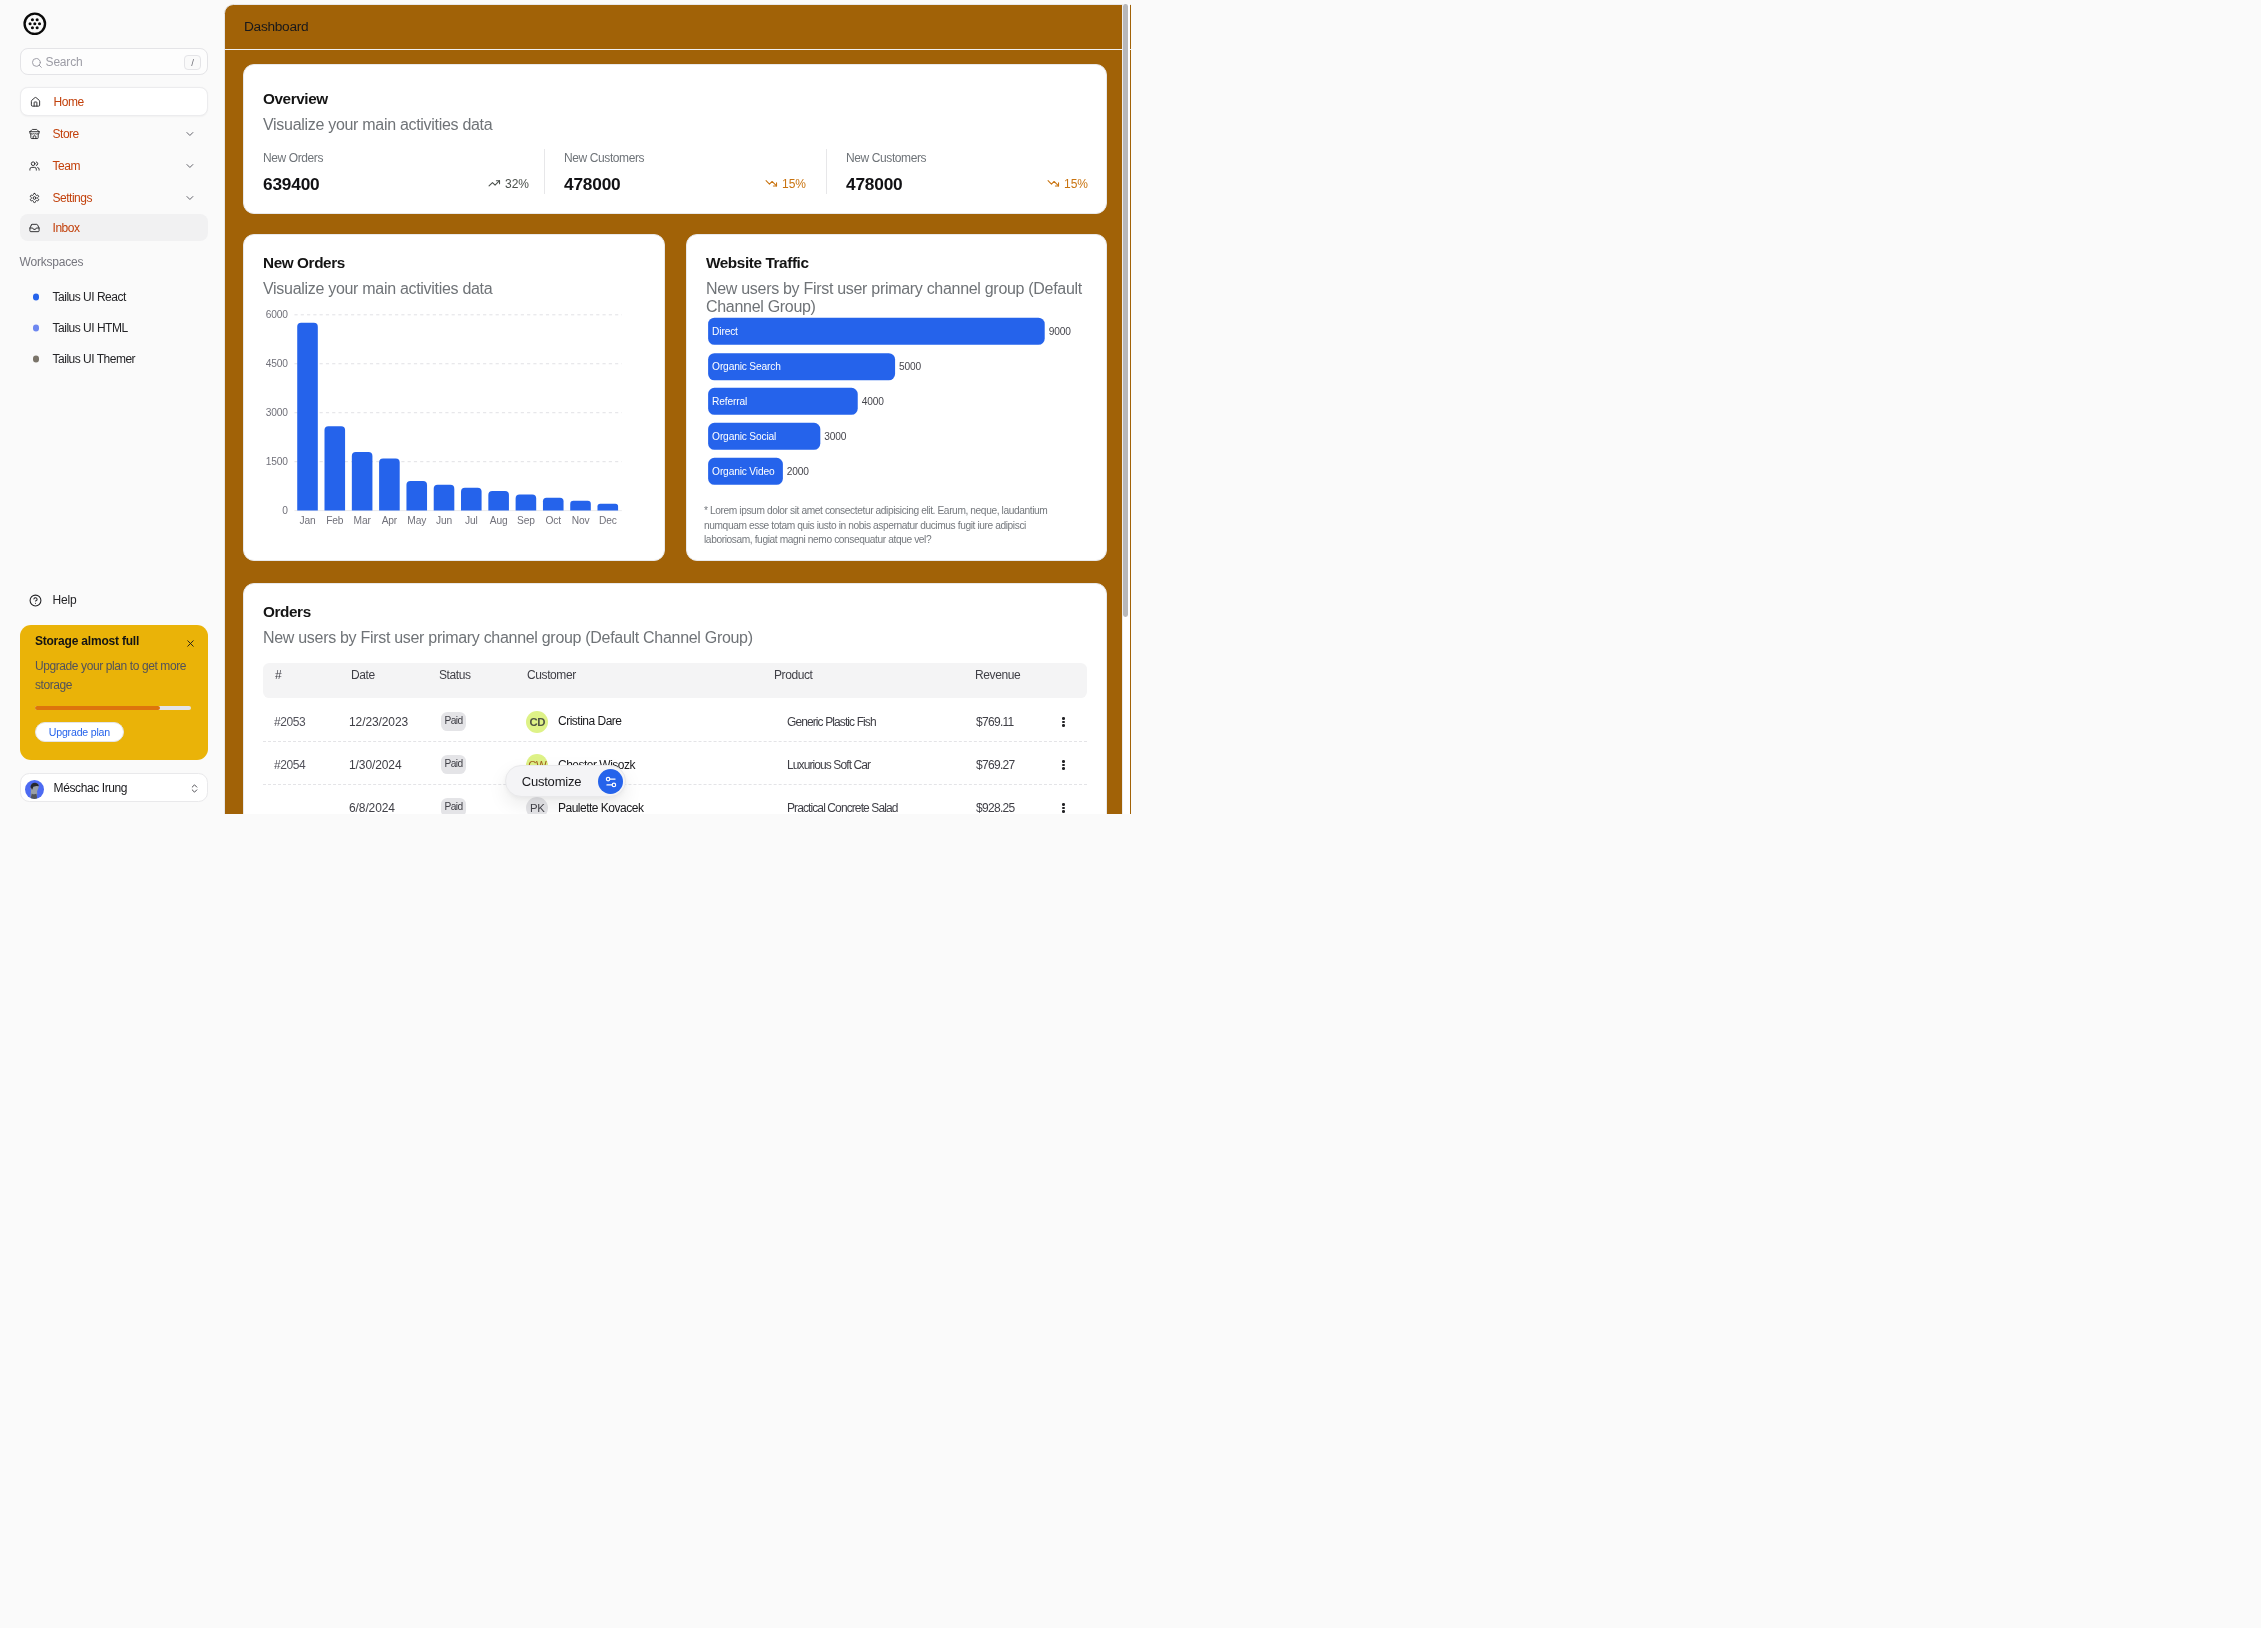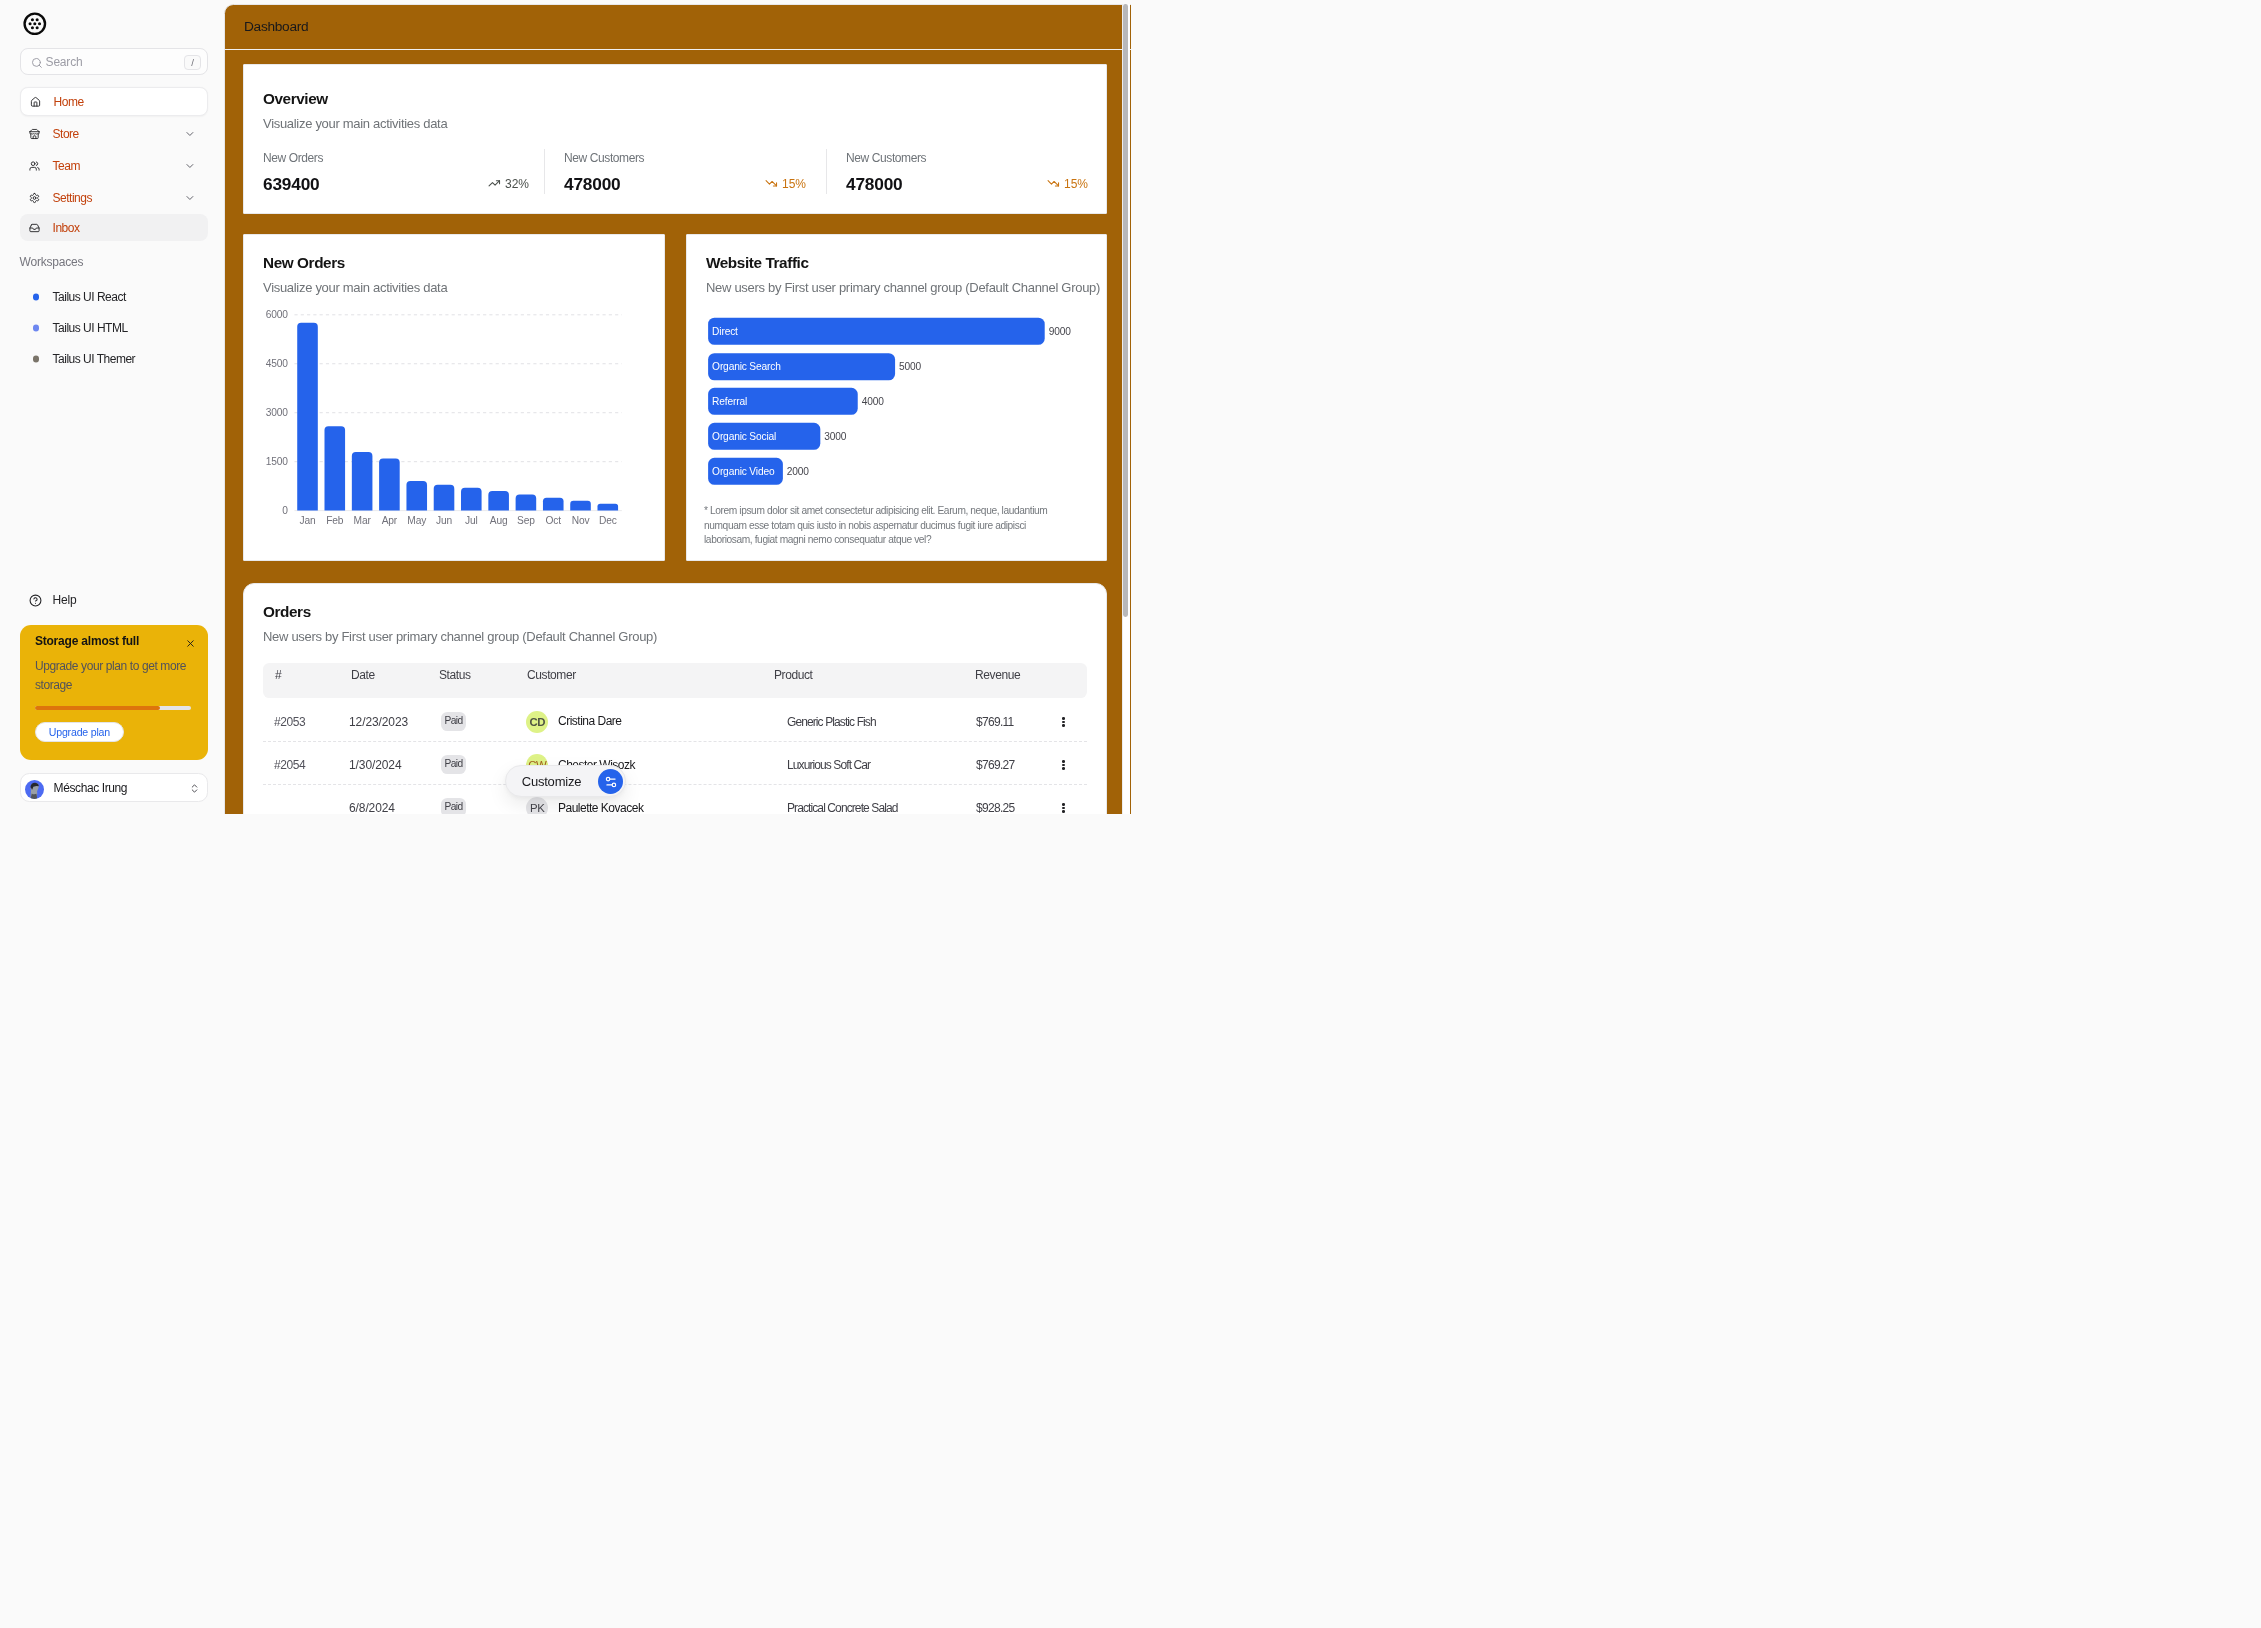--- a/index.html
+++ b/index.html
@@ -15,23 +15,23 @@
   svg { display:block; }
 
   
   #main {
     position:absolute; left:224px; top:3.9px; width:913px; height:817px;
     background:#a16207; border:0.8px solid #e7e7e9; border-radius:9.4px 0 0 0;
   }
   #header-title { position:absolute; left:19px; top:13.7px; font-size:13.7px; font-weight:500; letter-spacing:-0.3px; }
   #header-line { position:absolute; left:0; top:44px; width:100%; height:0.8px; background:#f0f0f1; }
 
-  .card { position:absolute; background:#fff; border:0.8px solid #e9e9eb; border-radius:1px; }
+  .card { position:absolute; background:#fff; border:0.8px solid #e9e9eb; border-radius:11px; }
   .card-title { position:absolute; font-size:15.3px; font-weight:700; color:#141414; letter-spacing:-0.4px; }
-  .card-sub { position:absolute; font-size:13px; color:#6f7377; letter-spacing:-0.3px; }
+  .card-sub { position:absolute; font-size:16px; color:#6f7377; letter-spacing:-0.3px; }
 
   
   .navitem { position:absolute; left:19.6px; width:188px; height:29px; border-radius:7.9px; }
   .navitem .nlabel { position:absolute; left:33px; top:50%; transform:translateY(-50%); font-size:12px; font-weight:500; color:#c2410c; letter-spacing:-0.5px;}
   .navitem .nicon { position:absolute; left:9.4px; top:50%; transform:translateY(-50%); }
   .navitem .nchev { position:absolute; right:11.8px; top:50%; transform:translateY(-50%); }
   .wsitem { position:absolute; left:19.6px; width:188px; height:28px; }
   .wsitem .dot { position:absolute; left:13px; top:50%; transform:translateY(-50%); width:6.8px; height:6.8px; border-radius:50%; }
   .wsitem .wlabel { position:absolute; left:33px; top:50%; transform:translateY(-50%); font-size:12px; font-weight:500; color:#232326; letter-spacing:-0.5px;}
 

